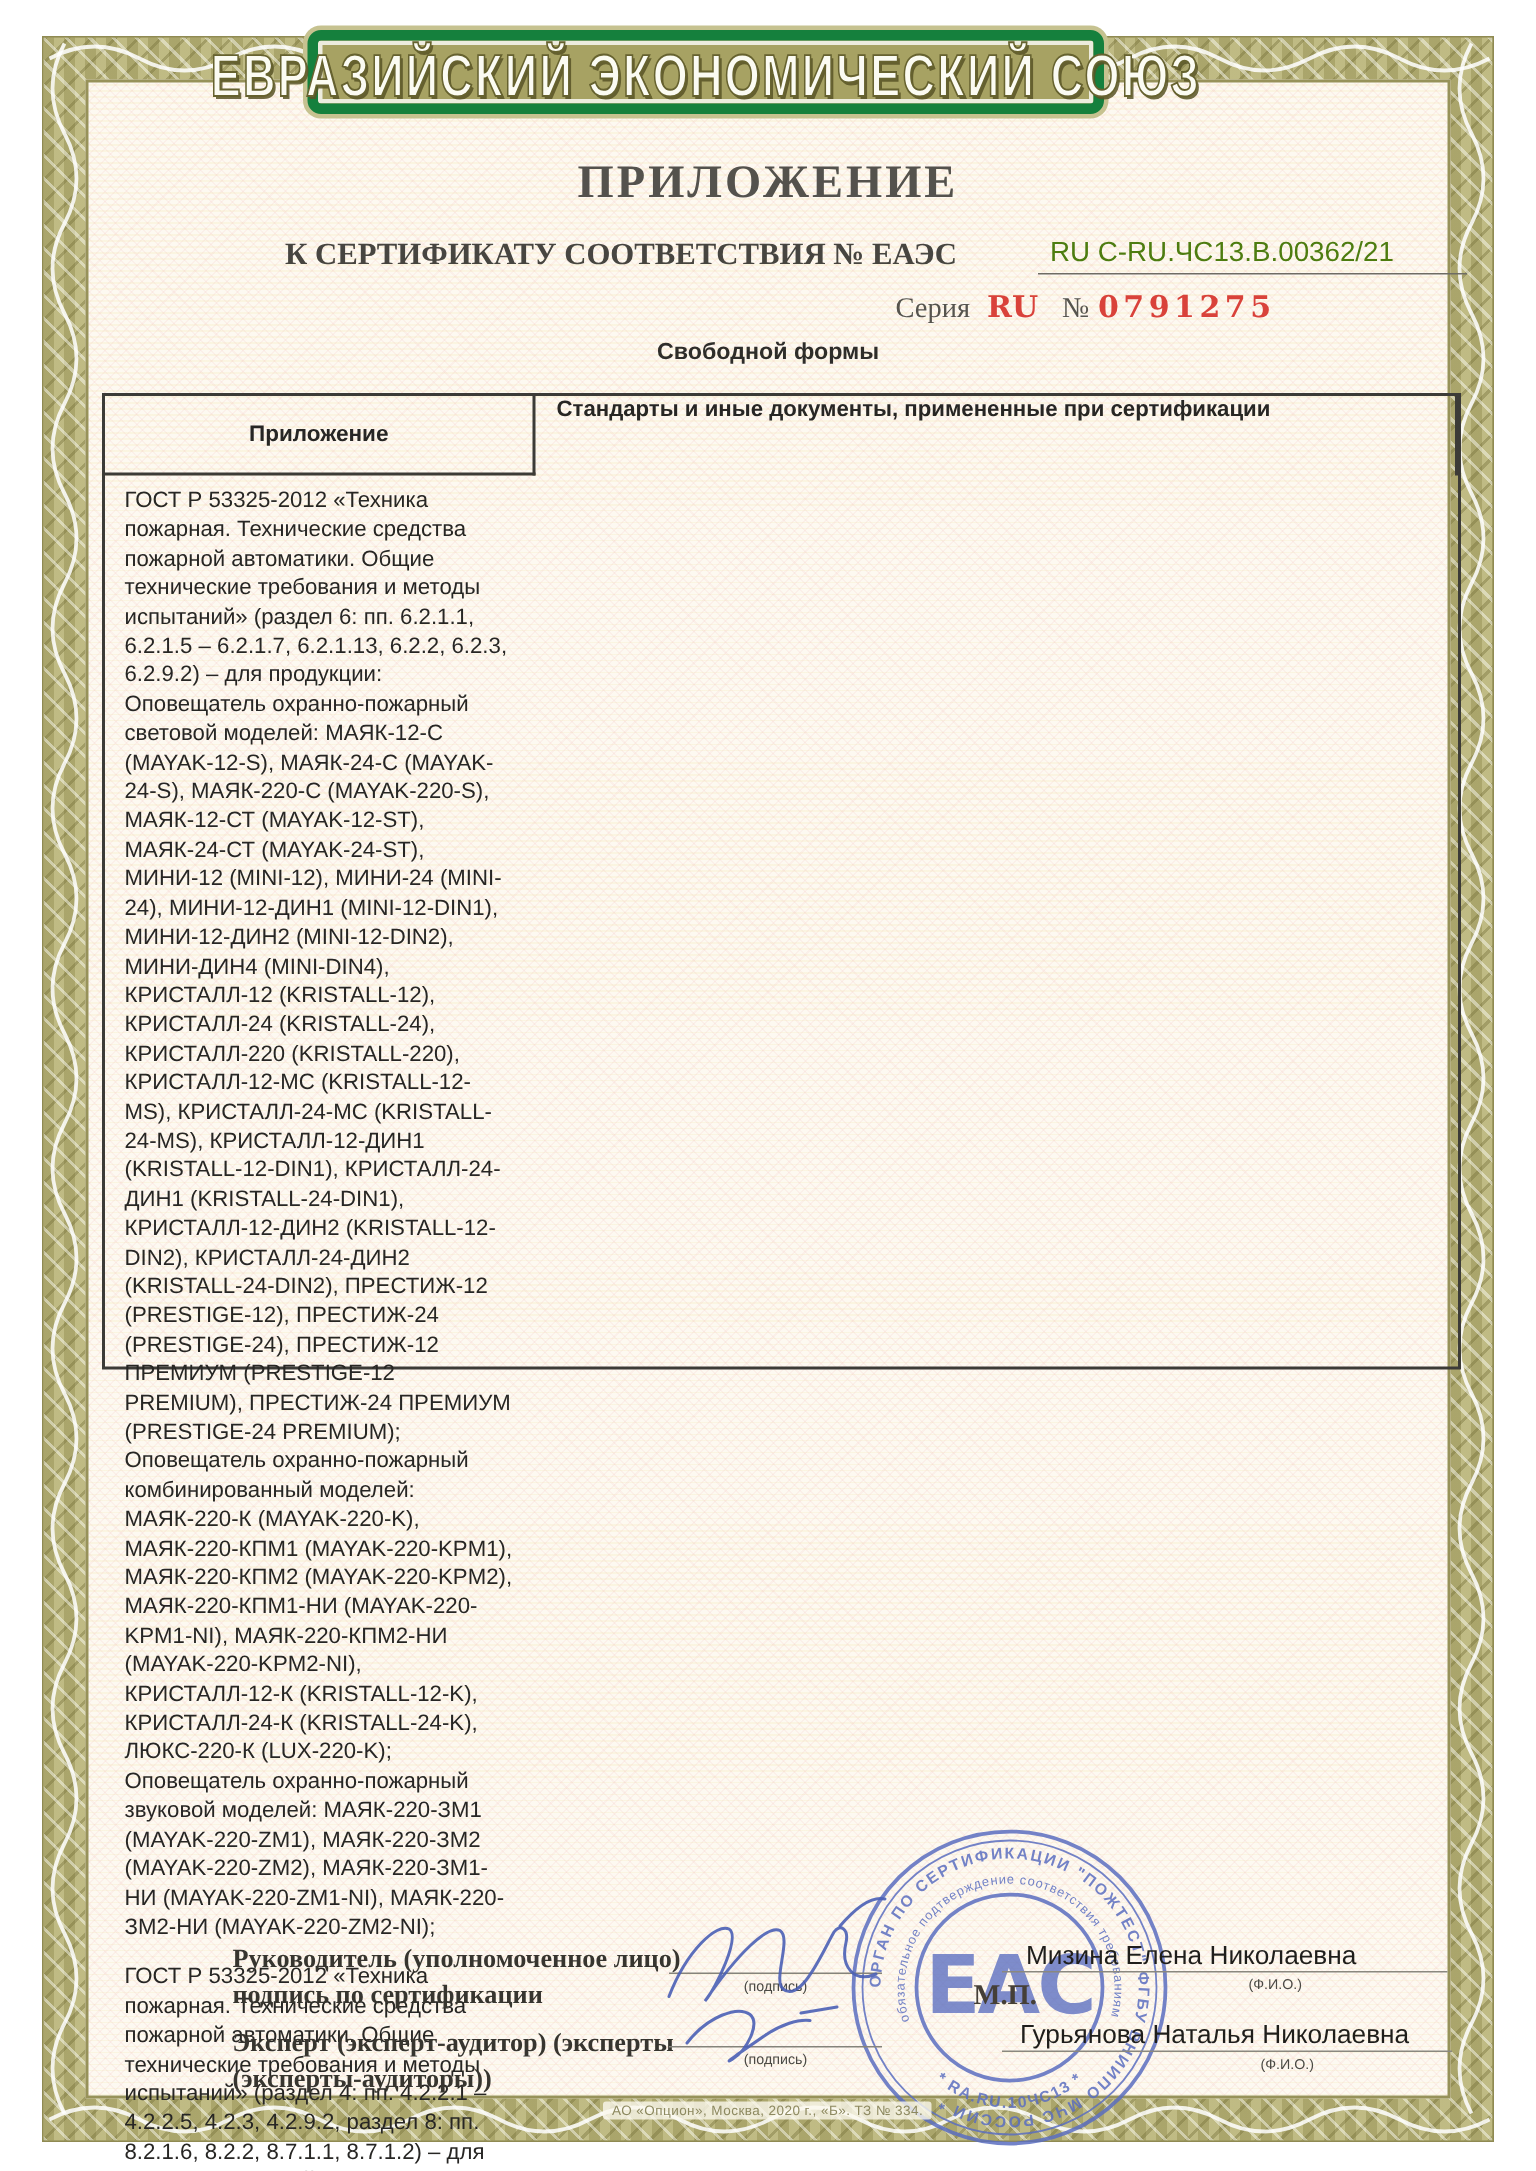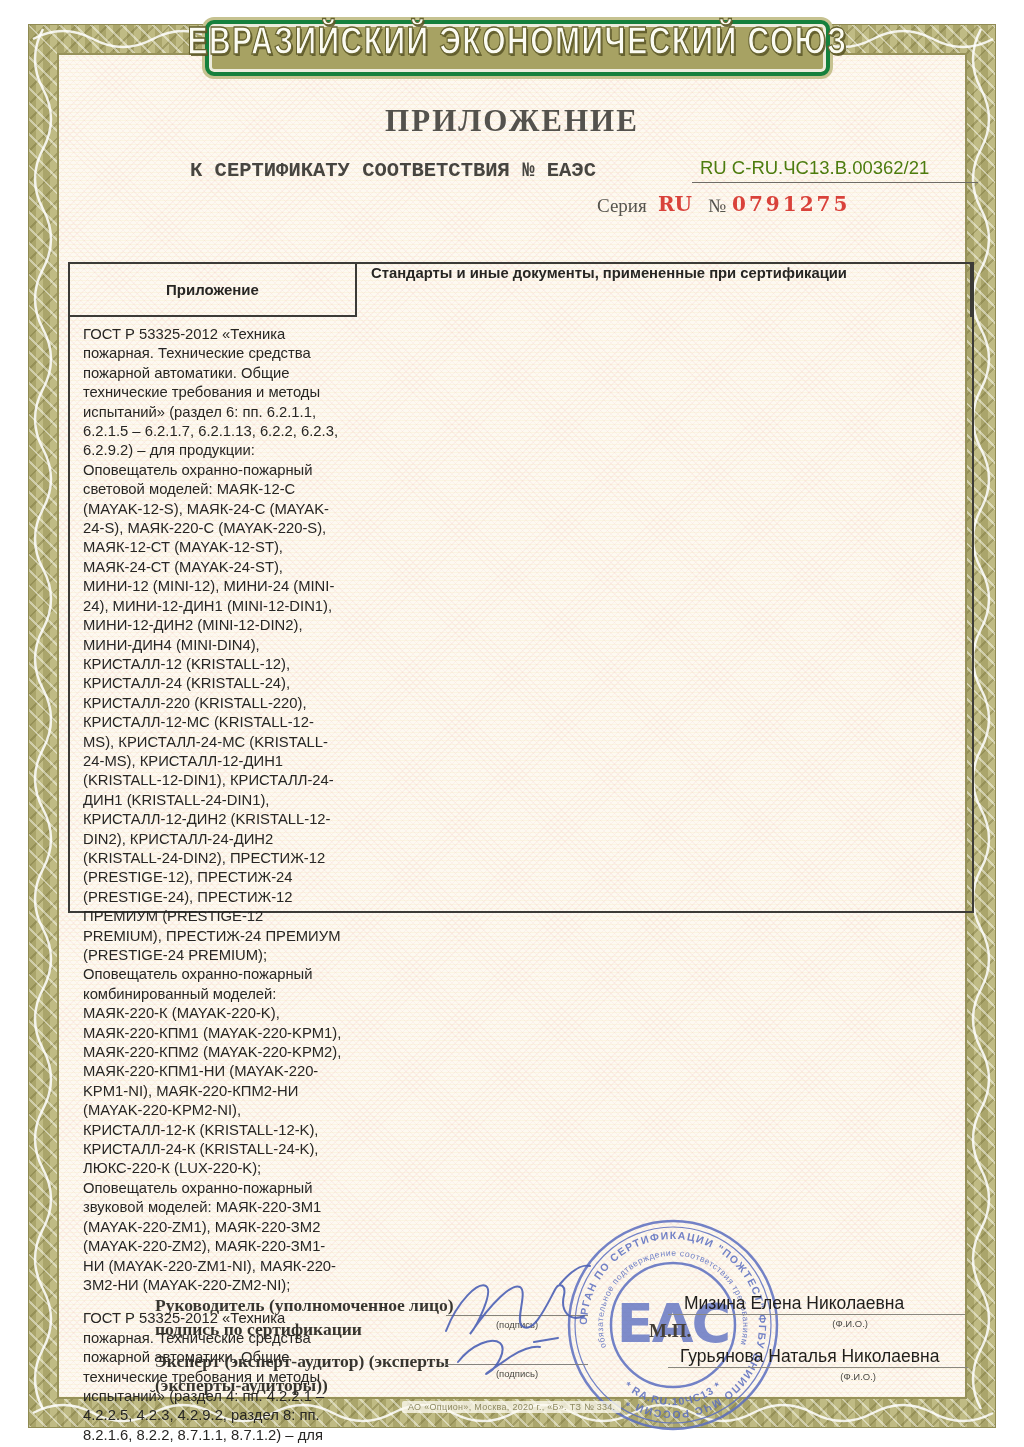--- a/index.html
+++ b/index.html
@@ -21,33 +21,33 @@
       repeating-linear-gradient(-45deg, rgba(240,180,180,.13) 0 1px, rgba(240,180,180,0) 1px 5px),
       repeating-linear-gradient(0deg, rgba(238,222,140,.16) 0 1px, rgba(238,222,140,0) 1px 4px);}
   .wave{position:absolute;pointer-events:none;}
   .wave path{fill:none;stroke:#ffffff;stroke-width:2.5;opacity:.85;}
   .wave-top{left:0;top:0;}
   .wave-bottom{left:0;bottom:0;}
   .wave-left{left:0;top:0;}
   .wave-right{right:0;top:0;}
 
   
-  .banner{position:absolute;left:205px;top:20px;width:625px;height:56px;box-sizing:border-box;
-    background:var(--banner_olive,#a7a263);border:4px solid #15803d;border-radius:9px;
+  .banner{position:absolute;left:205px;top:20px;width:531px;height:56px;box-sizing:border-box;
+    background:var(--banner_olive,#a7a263);border:7px solid #15803d;border-radius:9px;
     box-shadow:0 0 0 3px #c6c290, inset 0 0 0 3px rgba(255,255,252,.8);
-    display:flex;align-items:flex-start;justify-content:center;z-index:4;}
+    display:flex;align-items:flex-end;justify-content:center;z-index:4;}
   .banner-text{font-weight:700;font-size:30px;letter-spacing:1.5px;white-space:nowrap;
     color:#fbfbf2;-webkit-text-stroke:1px #66622f;text-shadow:1.5px 1.5px 0 rgba(88,84,38,.85);
     transform:scaleY(1.32);}
 
   .title{position:absolute;left:0;top:103px;width:1024px;text-align:center;z-index:3;
     font-family:"Liberation Serif",serif;font-weight:700;font-size:31px;letter-spacing:2px;
     color:#54524d;}
   .subtitle-label{position:absolute;left:190px;top:159px;z-index:3;
-    font-family:Liberation Mono, monospace;font-weight:700;font-size:20.5px;color:#474540;}
+    font-family:Liberation Serif, serif;font-weight:700;font-size:20.5px;color:#474540;}
   .cert-number{position:absolute;left:692px;top:155px;width:286px;z-index:3;box-sizing:border-box;
     font-size:18.5px;color:#4d7c0f;padding:2px 0 3px 8px;border-bottom:1.5px solid #6e6c64;}
   .series-label{position:absolute;left:597px;top:195px;z-index:3;
     font-family:"Liberation Serif",serif;font-size:19px;color:#56544e;}
   .series-value{position:absolute;left:658px;top:192px;z-index:3;
     font-family:"DejaVu Serif",serif;font-weight:700;font-size:20px;color:var(--accent_red,#d9423a);}
   .number-sign{position:absolute;left:708px;top:195px;z-index:3;
     font-family:"Liberation Serif",serif;font-size:19px;color:#56544e;}
   .blank-number{position:absolute;left:732px;top:192px;z-index:3;
     font-family:"DejaVu Serif",serif;font-weight:700;font-size:20px;letter-spacing:3px;
@@ -129,20 +129,21 @@
   <div class="title">ПРИЛОЖЕНИЕ</div>
 
   <span class="subtitle-label">К СЕРТИФИКАТУ СООТВЕТСТВИЯ № ЕАЭС</span>
   <span class="cert-number">RU C-RU.ЧС13.B.00362/21</span>
 
   <span class="series-label">Серия</span>
   <span class="series-value">RU</span>
   <span class="number-sign">№</span>
   <span class="blank-number">0791275</span>
 
+  <div class="form-type">Свободной формы</div>
 
   <div class="cert-table">
     <div class="th th-left">Приложение</div>
     <div class="td td-left">Стандарты и иные документы, примененные при сертификации</div>
     <div class="td td-right">
       <p>ГОСТ Р 53325-2012 «Техника пожарная. Технические средства пожарной автоматики. Общие технические требования и методы испытаний» (раздел 6: пп. 6.2.1.1, 6.2.1.5 – 6.2.1.7, 6.2.1.13, 6.2.2, 6.2.3, 6.2.9.2) – для продукции: Оповещатель охранно-пожарный световой моделей: МАЯК-12-С (MAYAK-12-S), МАЯК-24-С (MAYAK-24-S), МАЯК-220-С (MAYAK-220-S), МАЯК-12-СТ (MAYAK-12-ST), МАЯК-24-СТ (MAYAK-24-ST), МИНИ-12 (MINI-12), МИНИ-24 (MINI-24), МИНИ-12-ДИН1 (MINI-12-DIN1), МИНИ-12-ДИН2 (MINI-12-DIN2), МИНИ-ДИН4 (MINI-DIN4), КРИСТАЛЛ-12 (KRISTALL-12), КРИСТАЛЛ-24 (KRISTALL-24), КРИСТАЛЛ-220 (KRISTALL-220), КРИСТАЛЛ-12-МС (KRISTALL-12-MS), КРИСТАЛЛ-24-МС (KRISTALL-24-MS), КРИСТАЛЛ-12-ДИН1 (KRISTALL-12-DIN1), КРИСТАЛЛ-24-ДИН1 (KRISTALL-24-DIN1), КРИСТАЛЛ-12-ДИН2 (KRISTALL-12-DIN2), КРИСТАЛЛ-24-ДИН2 (KRISTALL-24-DIN2), ПРЕСТИЖ-12 (PRESTIGE-12), ПРЕСТИЖ-24 (PRESTIGE-24), ПРЕСТИЖ-12 ПРЕМИУМ (PRESTIGE-12 PREMIUM), ПРЕСТИЖ-24 ПРЕМИУМ (PRESTIGE-24 PREMIUM); Оповещатель охранно-пожарный комбинированный моделей: МАЯК-220-К (MAYAK-220-K), МАЯК-220-КПМ1 (MAYAK-220-KPM1), МАЯК-220-КПМ2 (MAYAK-220-KPM2), МАЯК-220-КПМ1-НИ (MAYAK-220-KPM1-NI), МАЯК-220-КПМ2-НИ (MAYAK-220-KPM2-NI), КРИСТАЛЛ-12-К (KRISTALL-12-K), КРИСТАЛЛ-24-К (KRISTALL-24-K), ЛЮКС-220-К (LUX-220-K); Оповещатель охранно-пожарный звуковой моделей: МАЯК-220-ЗМ1 (MAYAK-220-ZM1), МАЯК-220-ЗМ2 (MAYAK-220-ZM2), МАЯК-220-ЗМ1-НИ (MAYAK-220-ZM1-NI), МАЯК-220-ЗМ2-НИ (MAYAK-220-ZM2-NI);</p>
       <p>ГОСТ Р 53325-2012 «Техника пожарная. Технические средства пожарной автоматики. Общие технические требования и методы испытаний» (раздел 4: пп. 4.2.2.1 – 4.2.2.5, 4.2.3, 4.2.9.2, раздел 8: пп. 8.2.1.6, 8.2.2, 8.7.1.1, 8.7.1.2) – для продукции: Устройство контроля шлейфа МАЯК-ШС1 (MAYAK-SHS1).</p>
     </div>
   </div>
 

